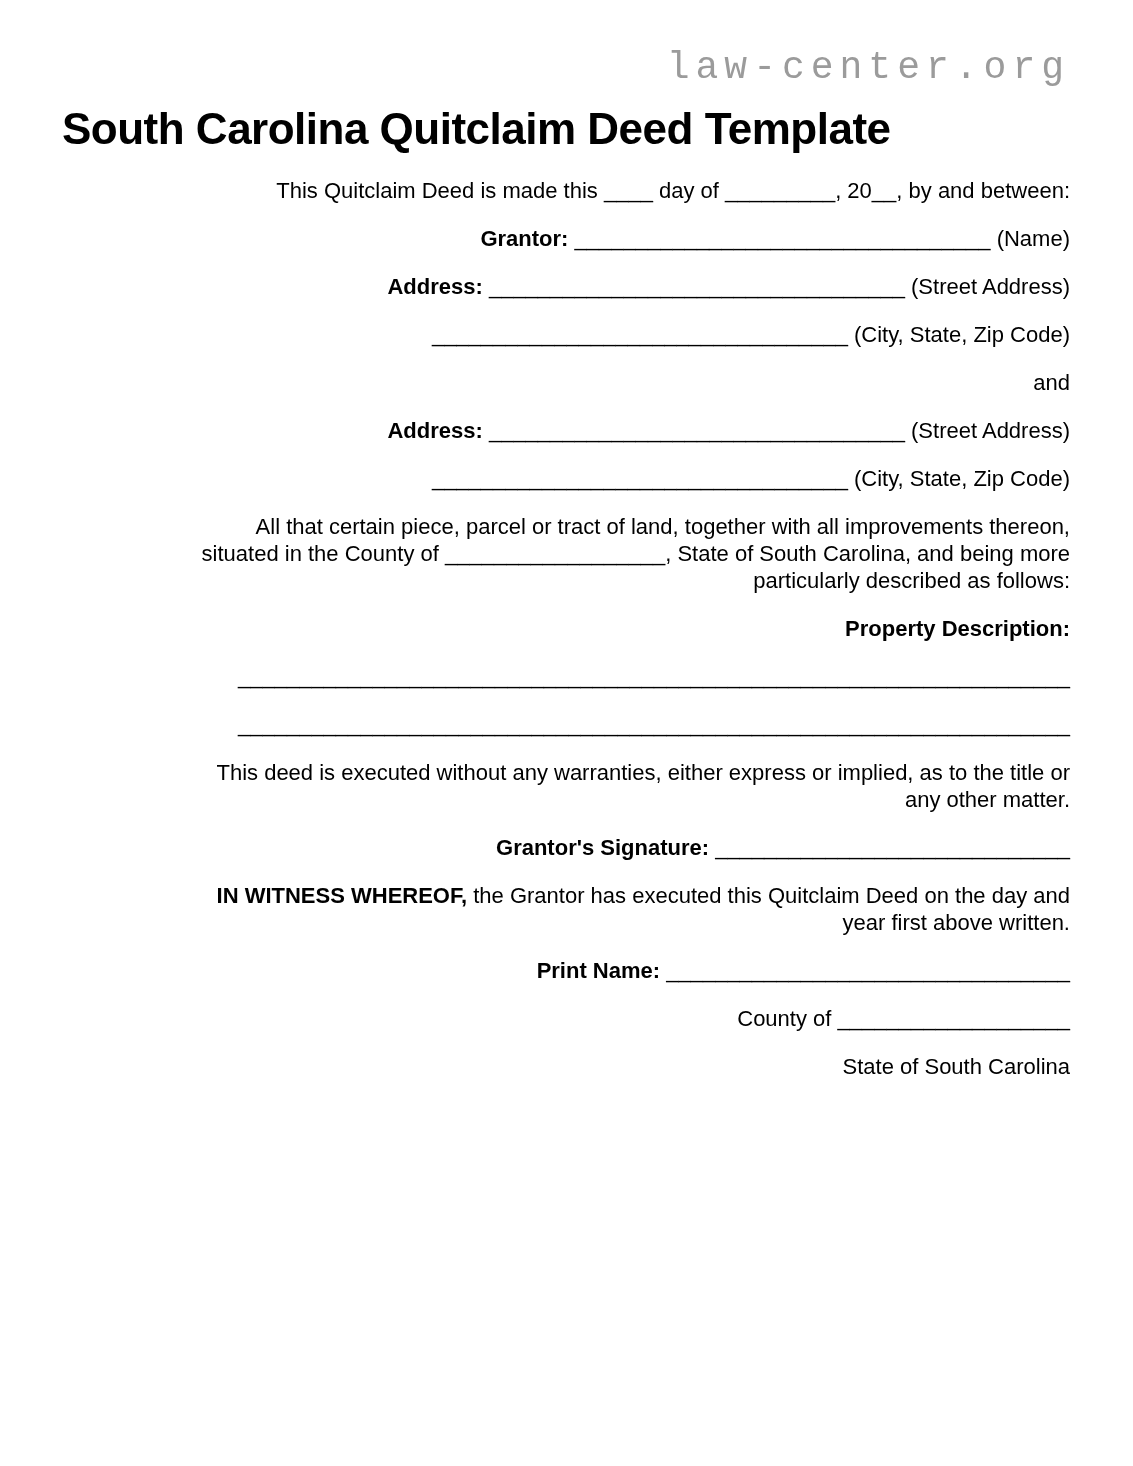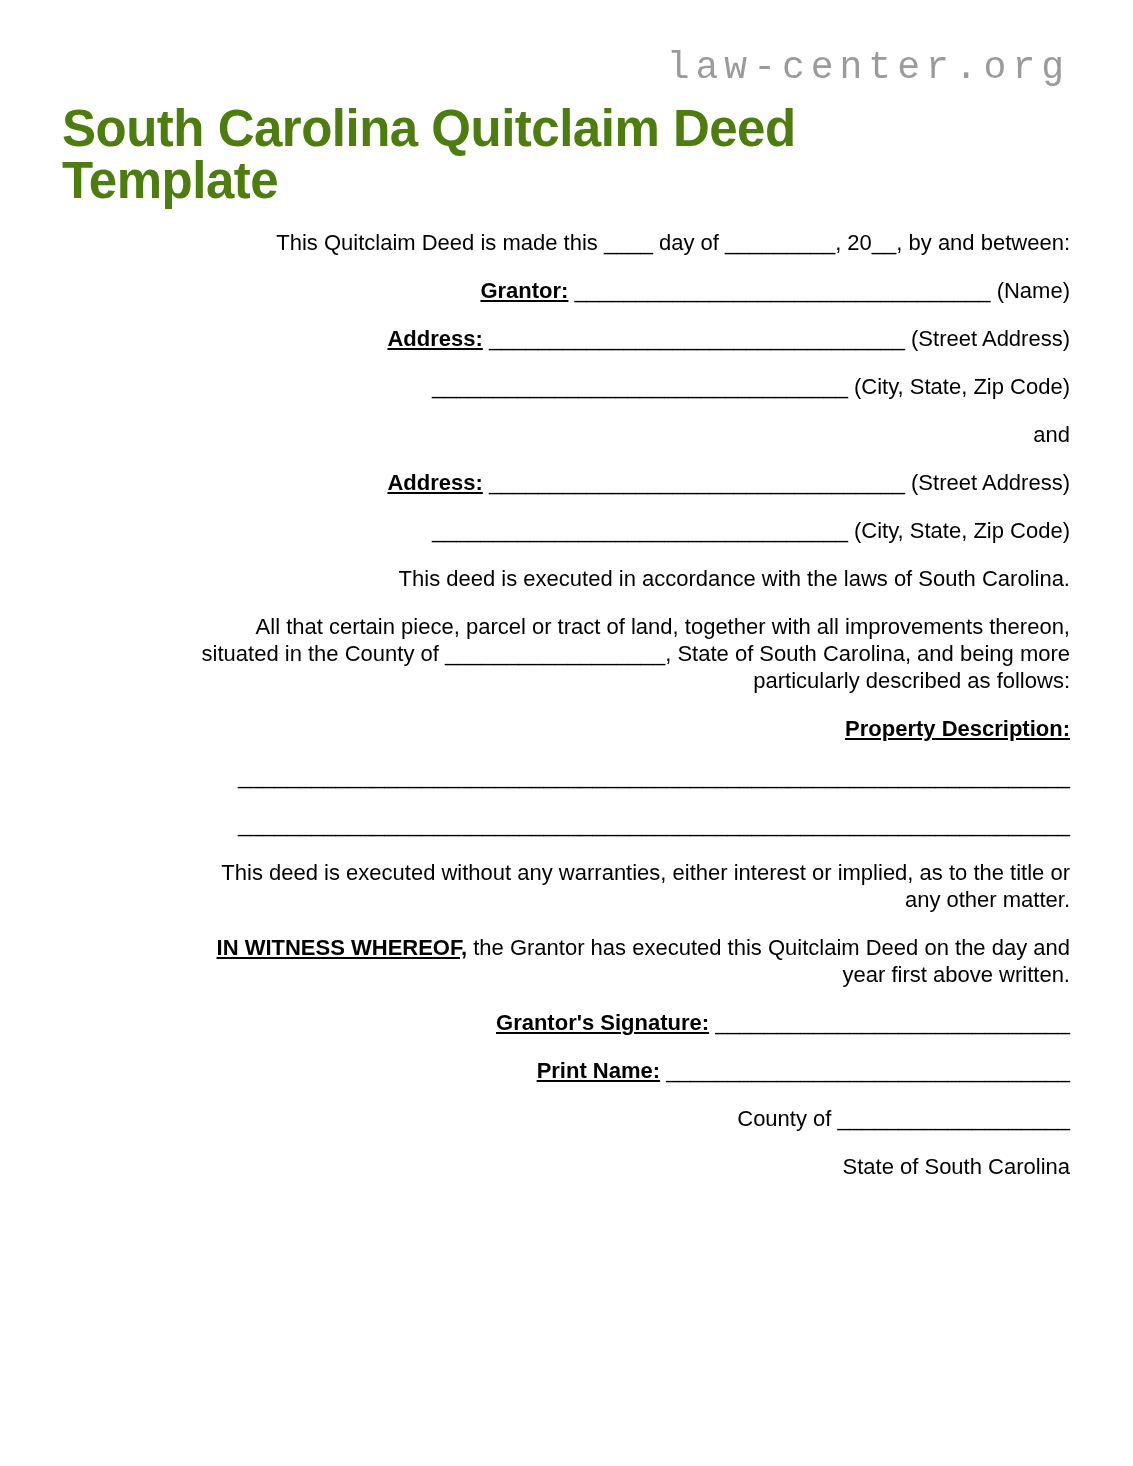--- a/index.html
+++ b/index.html
@@ -21,33 +21,33 @@
     text-align: right;
     font-family: "Liberation Mono", "DejaVu Sans Mono", monospace;
     font-size: 38px;
     line-height: 42px;
     letter-spacing: 6px;
     color: #9b9b9b;
     font-weight: normal;
   }
   h1.title {
     margin: 14px 0 22px 0;
-    font-size: 51px;
+    font-size: 44px;
     line-height: 52px;
     font-weight: bold;
     letter-spacing: -0.5px;
-    color: #4d7c0f;
+    color: #000000;
     max-width: 880px;
   }
   p.para {
     margin: 0 0 21px 0;
     white-space: pre-line;
     text-align: right;
   }
-  p.para b, p.para strong { font-weight: bold; text-decoration: underline; }
+  p.para b, p.para strong { font-weight: bold; }
   p.rule-first { margin-top: 6px; }
 </style>
 </head>
 <body>
 
 <div class="page">
   <div class="brand">law-center.org</div>
   <h1 class="title">South Carolina Quitclaim Deed Template</h1>
 
   <p class="para">This Quitclaim Deed is made this ____ day of _________, 20__, by and between:</p>
@@ -58,40 +58,39 @@
 
   <p class="para">__________________________________ (City, State, Zip Code)</p>
 
   <p class="para">and</p>
 
 
   <p class="para"><strong>Address:</strong><span> __________________________________ (Street Address)</span></p>
 
   <p class="para">__________________________________ (City, State, Zip Code)</p>
 
-  <p class="para">This deed is executed in accordance with the laws of South Carolina.</p>
 
   <p class="para">All that certain piece, parcel or tract of land, together with all improvements thereon,
 situated in the County of __________________, State of South Carolina, and being more
 particularly described as follows:</p>
 
   <p class="para"><strong>Property Description:</strong></p>
 
   <p class="para rule-first">____________________________________________________________________</p>
 
   <p class="para">____________________________________________________________________</p>
 
 
-  <p class="para">This deed is executed without any warranties, either interest or implied, as to the title or
+  <p class="para">This deed is executed without any warranties, either express or implied, as to the title or
 any other matter.</p>
+
+  <p class="para"><strong>Grantor's Signature:</strong><span> _____________________________</span></p>
 
   <p class="para"><strong>IN WITNESS WHEREOF,</strong><span> the Grantor has executed this Quitclaim Deed on the day and
 year first above written.</span></p>
-
-  <p class="para"><strong>Grantor's Signature:</strong><span> _____________________________</span></p>
 
   <p class="para"><strong>Print Name:</strong><span> _________________________________</span></p>
 
   <p class="para">County of ___________________</p>
 
   <p class="para">State of South Carolina</p>
 
 </div>
 
 </body></html>

